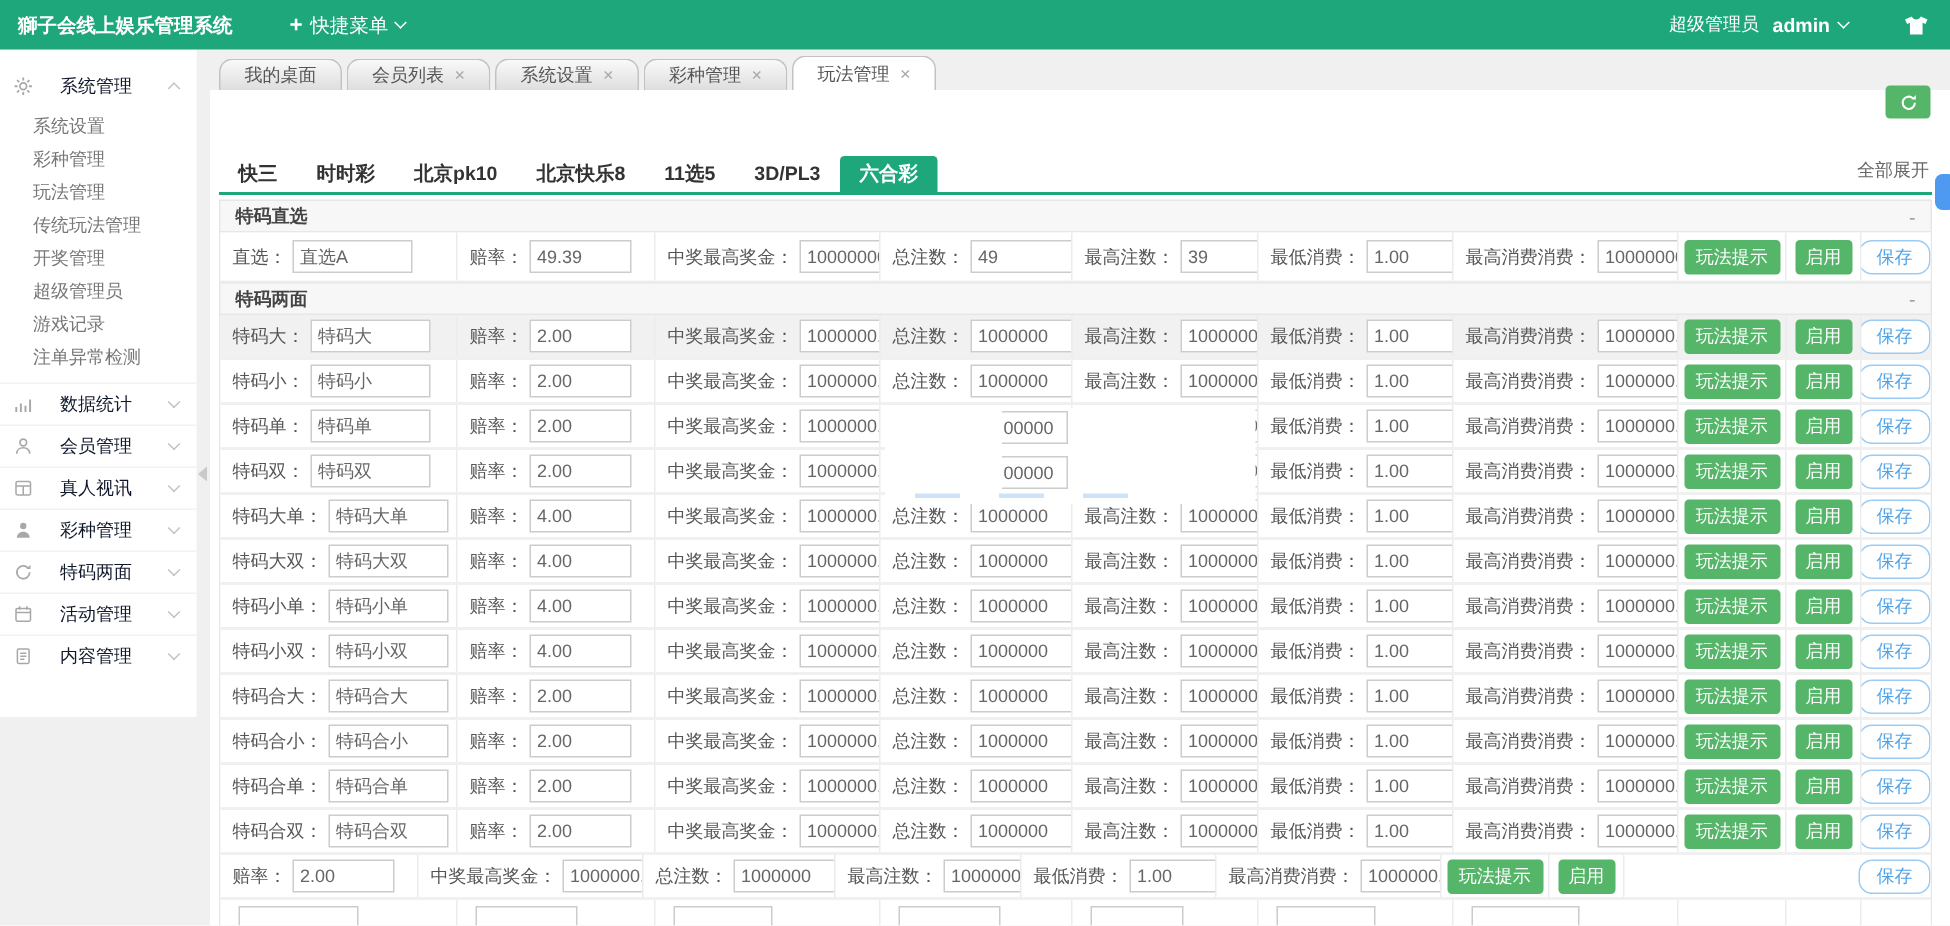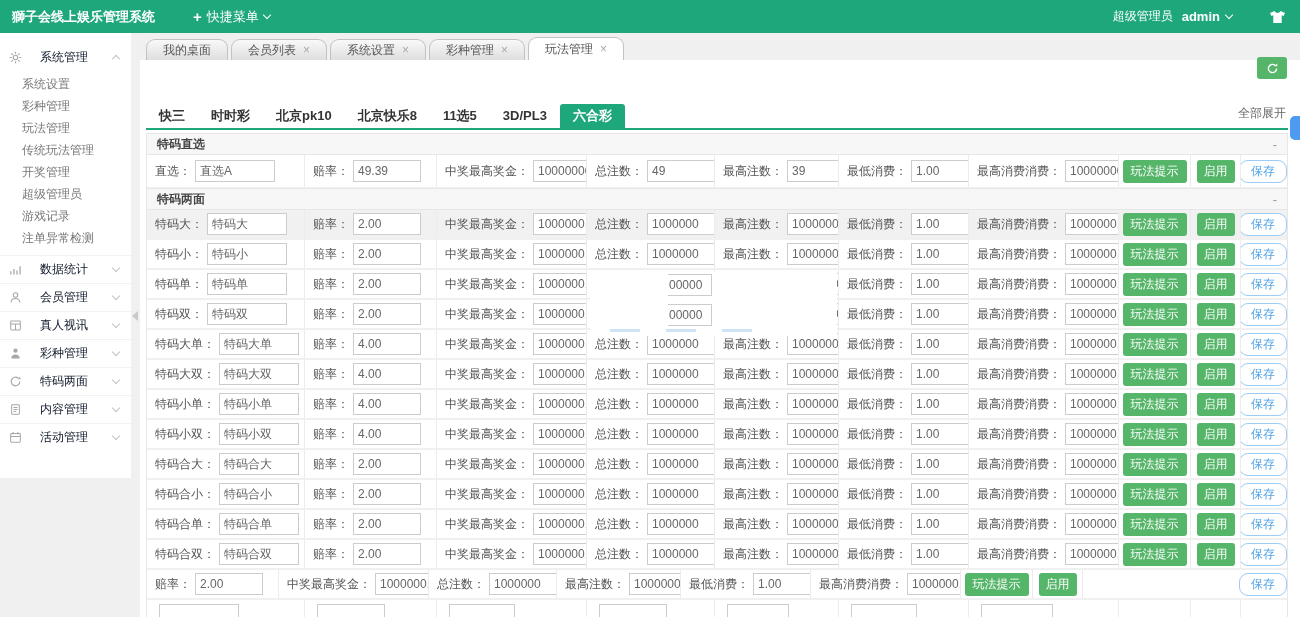--- a/index.html
+++ b/index.html
@@ -235,38 +235,38 @@
           <path d="M12.2 1.6v3h-3z" fill="#a8a8a8"></path>
         </svg>
       </span>
     <span class="slabel">特码两面</span>
     <i class="chev down"></i>
   </div>
     <div class="sgroup">
     <span class="sicon">
         <svg width="13" height="13" viewBox="0 0 14 14">
           <g stroke="#a8a8a8" stroke-width="1.1" fill="none">
+            <rect x="1.8" y="2.8" width="10.4" height="9.2" rx="1"></rect>
+            <path d="M1.8 5.8h10.4M4.4 1.2v2.6M9.6 1.2v2.6"></path>
+          </g>
+        </svg>
+      </span>
+    <span class="slabel">活动管理</span>
+    <i class="chev down"></i>
+  </div>
+    <div class="sgroup">
+    <span class="sicon">
+        <svg width="13" height="13" viewBox="0 0 14 14">
+          <g stroke="#a8a8a8" stroke-width="1.1" fill="none">
             <rect x="2.8" y="1.8" width="8.4" height="10.4" rx="1"></rect>
             <path d="M4.8 4.8h4.4M4.8 7h4.4M4.8 9.2h3"></path>
           </g>
         </svg>
       </span>
     <span class="slabel">内容管理</span>
-    <i class="chev down"></i>
-  </div>
-    <div class="sgroup">
-    <span class="sicon">
-        <svg width="13" height="13" viewBox="0 0 14 14">
-          <g stroke="#a8a8a8" stroke-width="1.1" fill="none">
-            <rect x="1.8" y="2.8" width="10.4" height="9.2" rx="1"></rect>
-            <path d="M1.8 5.8h10.4M4.4 1.2v2.6M9.6 1.2v2.6"></path>
-          </g>
-        </svg>
-      </span>
-    <span class="slabel">活动管理</span>
     <i class="chev down"></i>
   </div>
   </aside>
 <div class="collapse-handle">
     <span class="tri"></span>
   </div>
 
 <nav class="wtabs" id="wtabs">
     <div class="wtab">
     <span class="wtab-label">我的桌面</span>

